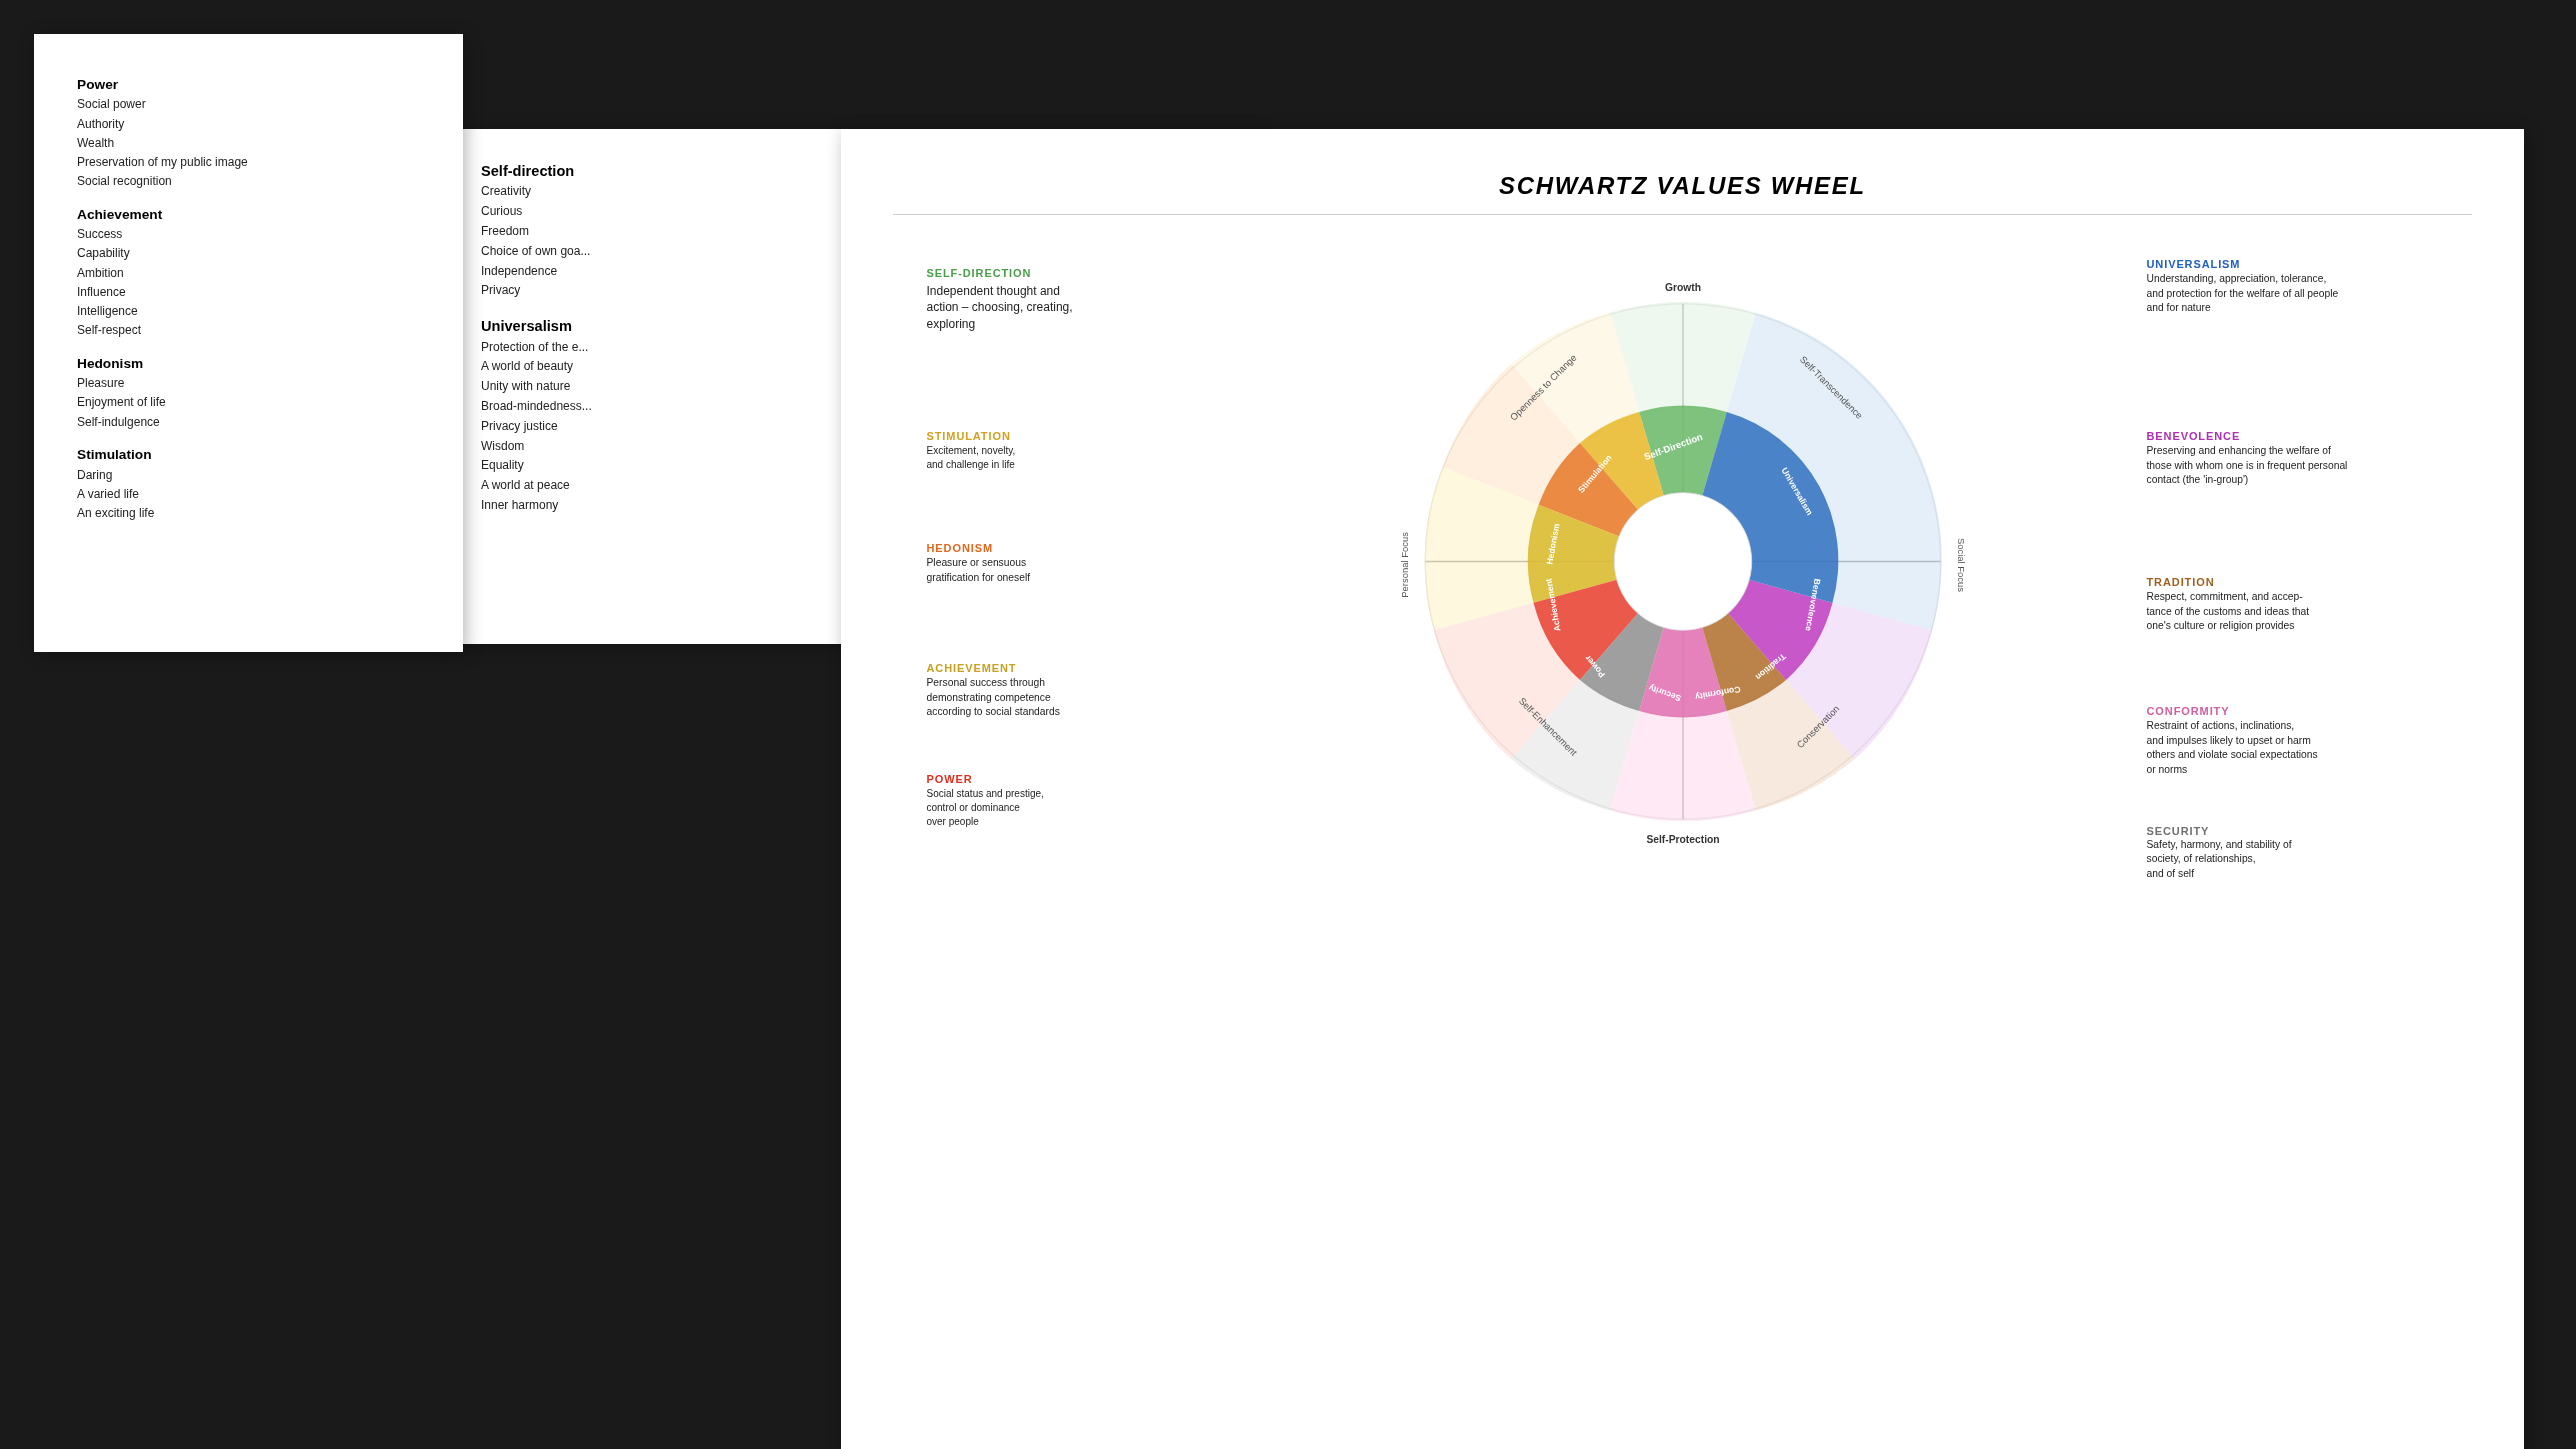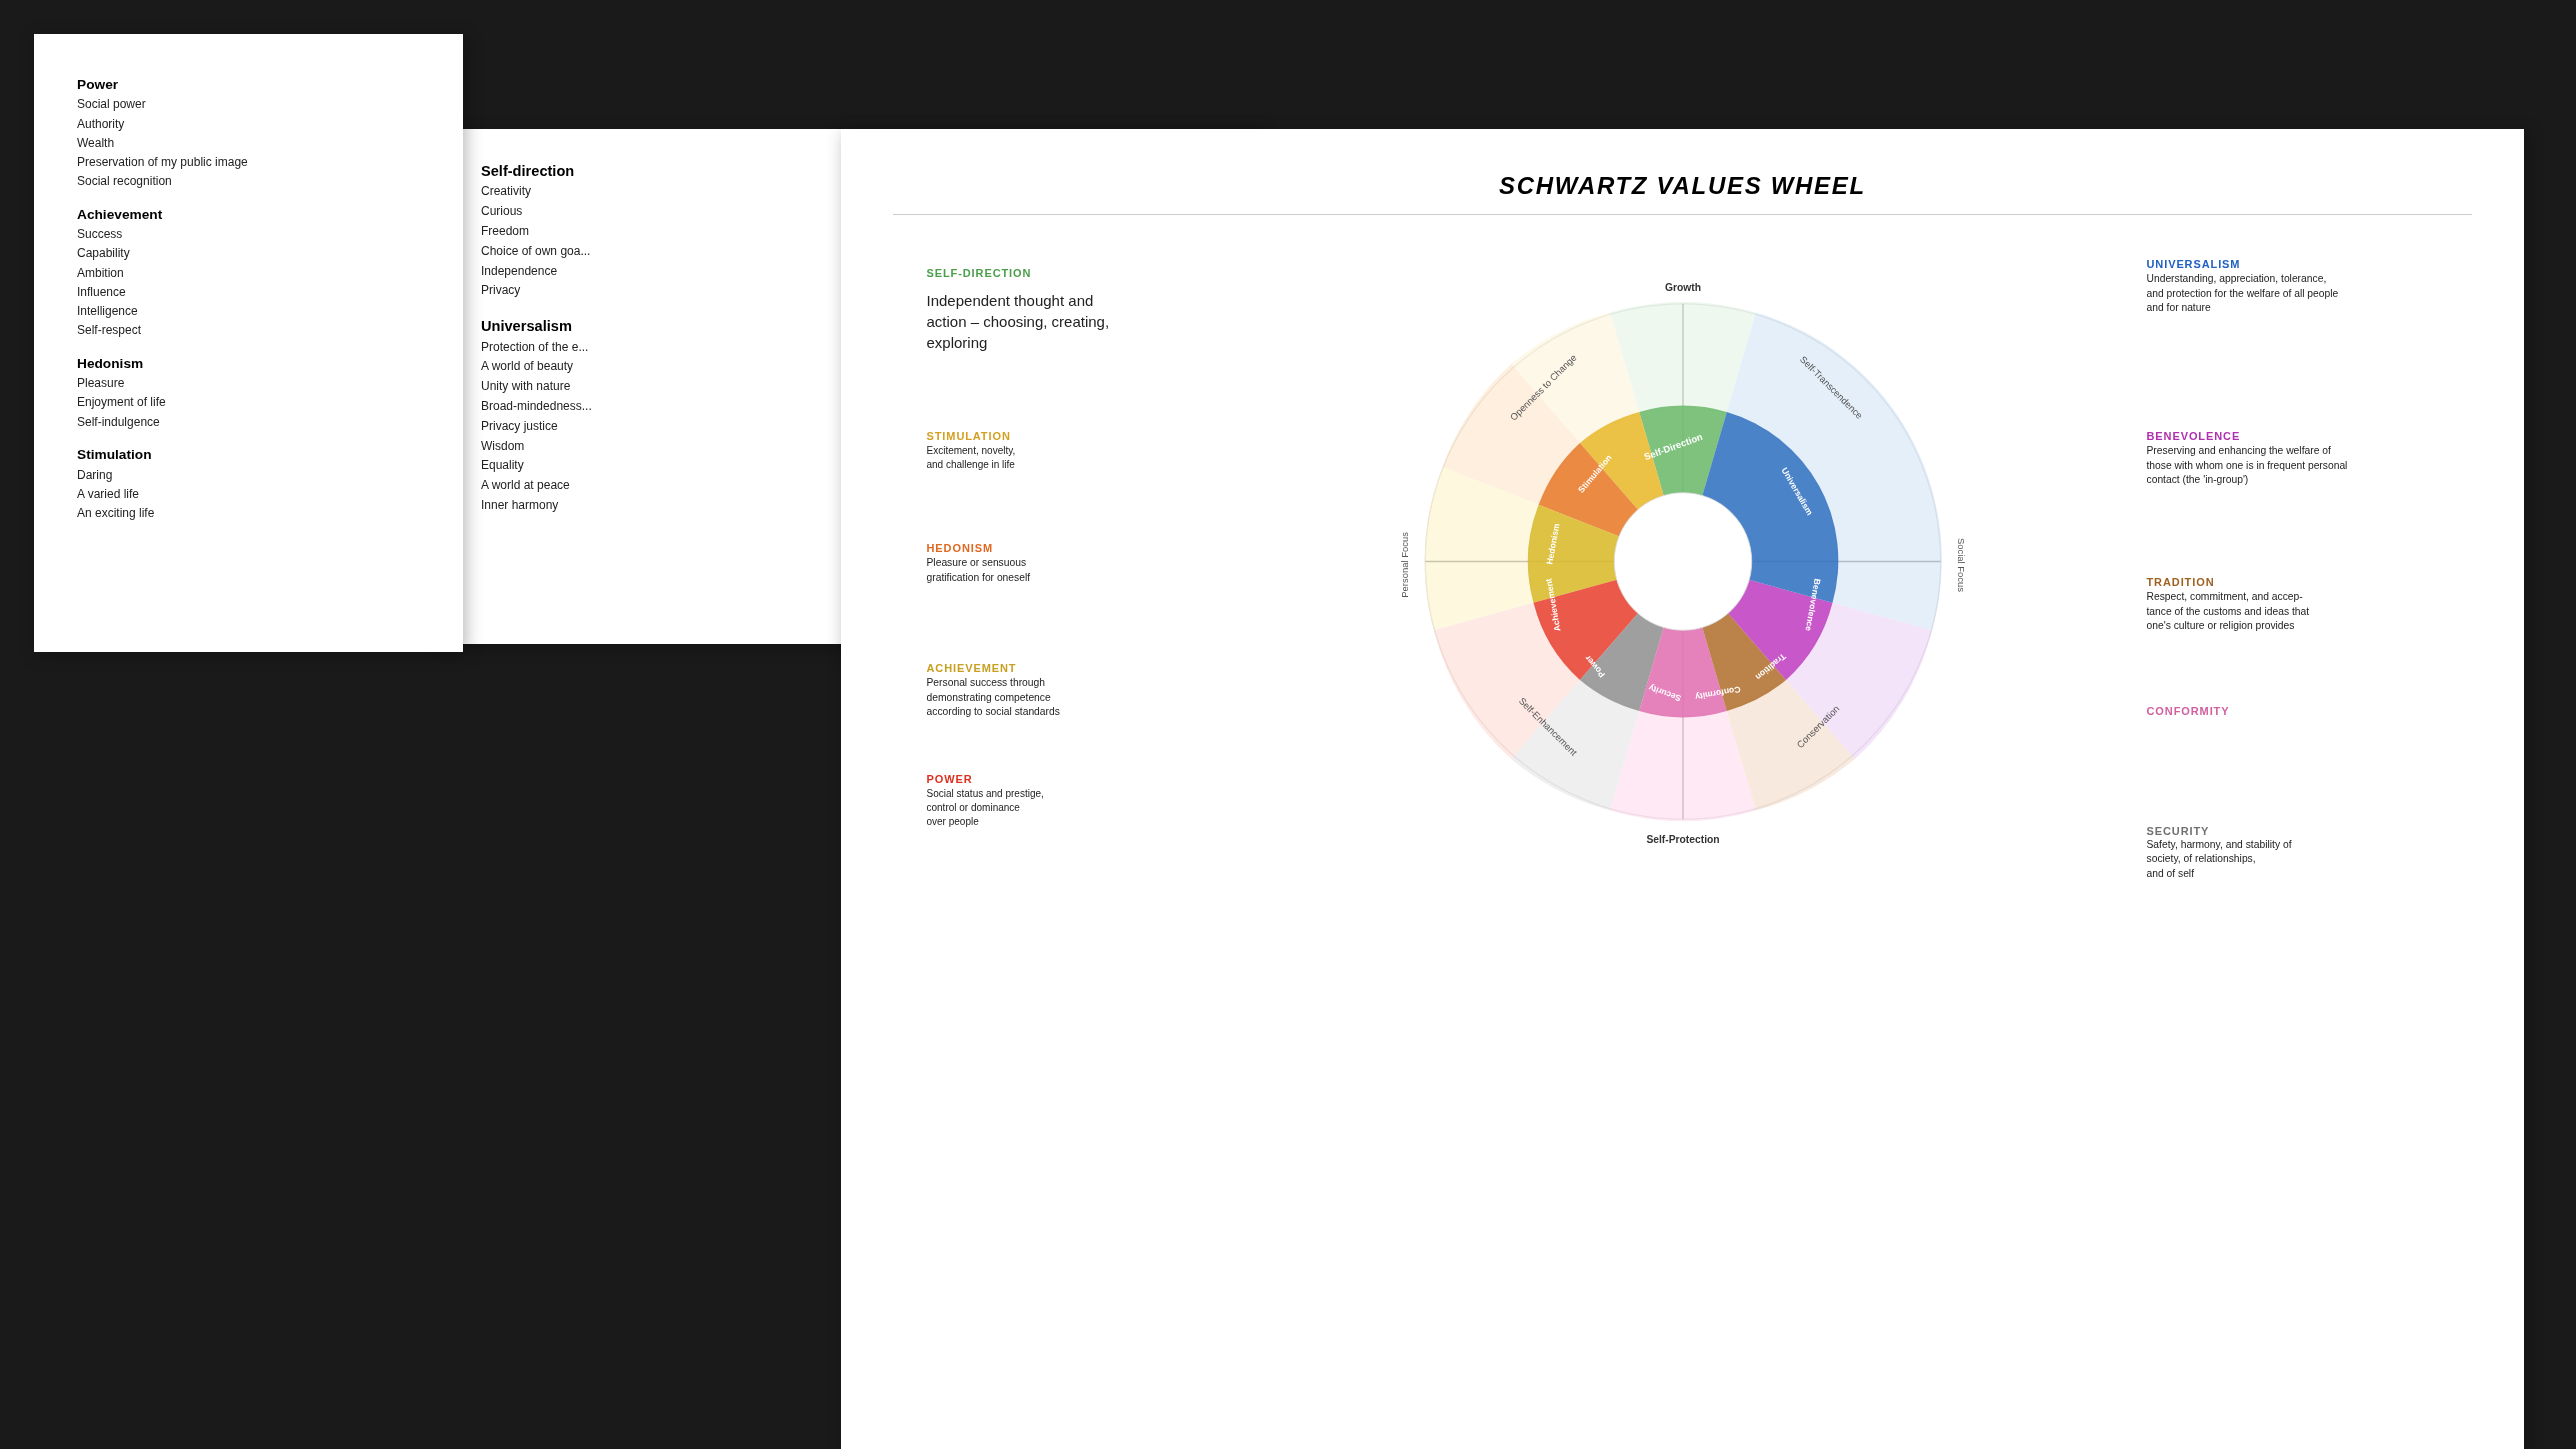--- a/index.html
+++ b/index.html
@@ -209,21 +209,21 @@
 </div>
 
 <div class="page-wheel">
   <div class="wheel-title">SCHWARTZ VALUES WHEEL</div>
   <hr class="wheel-divider">
 
   <div class="full-wheel-area">
 
     <div style="position:absolute; left:17px; top:26px; width:240px;">
       <div style="font-size:11px; font-weight:700; color:#4a9e4a; letter-spacing:0.9px;">SELF-DIRECTION</div>
-      <div style="font-size:15px; color:#222; line-height:1.4; margin-top:11px;">Independent thought and<br>action – choosing, creating,<br>exploring</div>
+      <div style="font-size:12px; color:#222; line-height:1.4; margin-top:4px;">Independent thought and<br>action – choosing, creating,<br>exploring</div>
     </div>
 
     <div style="position:absolute; left:17px; top:189px; width:223px;">
       <div style="font-size:11px; font-weight:700; color:#d4a020; letter-spacing:0.9px;">STIMULATION</div>
       <div style="font-size:10px; color:#222; line-height:1.4; margin-top:2.6px;">Excitement, novelty,<br>and challenge in life</div>
     </div>
 
     <div style="position:absolute; left:17px; top:301px; width:223px;">
       <div style="font-size:11px; font-weight:700; color:#e06820; letter-spacing:0.9px;">HEDONISM</div>
       <div style="font-size:10.3px; color:#222; line-height:1.4; margin-top:2.6px;">Pleasure or sensuous<br>gratification for oneself</div>
@@ -249,20 +249,21 @@
       <div style="font-size:10.3px; color:#222; line-height:1.4; margin-top:2.6px;">Preserving and enhancing the welfare of<br>those with whom one is in frequent personal<br>contact (the 'in-group')</div>
     </div>
 
     <div style="position:absolute; right:17px; top:335px; width:292px;">
       <div style="font-size:11px; font-weight:700; color:#a06020; letter-spacing:0.9px;">TRADITION</div>
       <div style="font-size:10.3px; color:#222; line-height:1.4; margin-top:2.6px;">Respect, commitment, and accep-<br>tance of the customs and ideas that<br>one's culture or religion provides</div>
     </div>
 
     <div style="position:absolute; right:17px; top:464px; width:292px;">
       <div style="font-size:11px; font-weight:700; color:#d060a0; letter-spacing:0.9px;">CONFORMITY</div>
+      <div style="font-size:10.3px; color:#222; line-height:1.4; margin-top:2.6px;">Restraint of actions, inclinations,<br>and impulses likely to upset or harm<br>others and violate social expectations<br>or norms</div>
     </div>
 
     <div style="position:absolute; right:17px; top:584px; width:292px;">
       <div style="font-size:11px; font-weight:700; color:#707070; letter-spacing:0.9px;">SECURITY</div>
       <div style="font-size:10.3px; color:#222; line-height:1.4; margin-top:1px;">Safety, harmony, and stability of<br>society, of relationships,<br>and of self</div>
     </div>
 
     <div style="position:absolute; left:50%; top:50%; transform:translate(-50%,-50%);">
       <svg width="584" height="584" viewBox="-340 -340 680 680">
 

